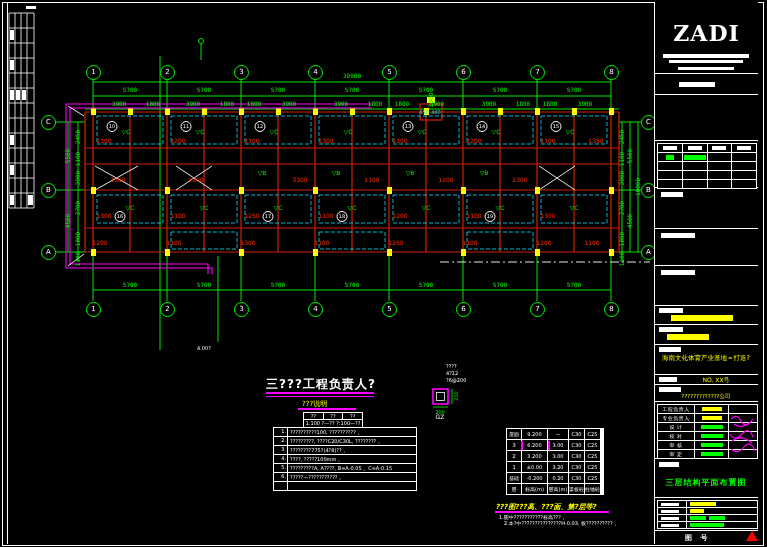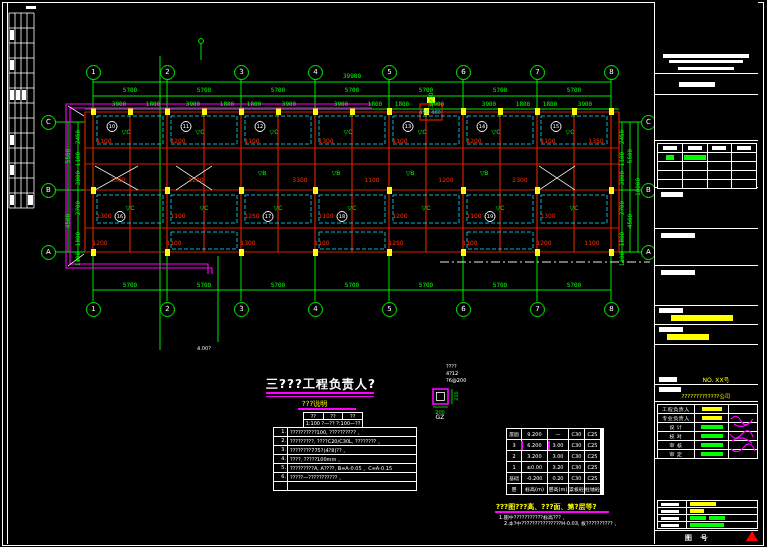--- a/index.html
+++ b/index.html
@@ -40,21 +40,21 @@
   .nrow{display:flex;border-bottom:1px solid #fff;min-height:8px;}
   .nrow:last-child{border-bottom:none;}
   .nno{width:12px;border-right:1px solid #fff;font-size:5px;color:#fff;text-align:right;
        padding-right:1px;flex:none;}
   .ntx{flex:1;font-size:5px;color:#fff;padding:1px 2px 0 2px;line-height:1.2;}
   .ltbl{left:506px;top:428px;width:96px;background:#fff;padding:1px;display:flex;
         flex-direction:column;gap:1px;}
   .lrow{display:grid;grid-template-columns:14px 25px 20px 15px 15px;gap:1px;height:10px;}
   .lc{background:#000;color:#fff;font-size:5px;text-align:center;line-height:10px;overflow:hidden;}
   .mtick{width:2px;height:9px;background:#ff00ff;}
-  .bnote-t{left:496px;top:502px;color:#ffff00;font-size:7px;font-weight:bold;}
+  .bnote-t{left:496px;top:502px;color:#ffff00;font-size:7px;font-weight:bold;font-style:italic;}
   .bnote-u{left:495px;top:511px;width:114px;height:2px;background:#ff00ff;}
   .bnote-1{left:499px;top:514px;color:#fff;font-size:5px;white-space:nowrap;}
   .bnote-2{left:504px;top:520px;color:#fff;font-size:5px;white-space:nowrap;}
   
   .gzt{position:absolute;color:#fff;font-size:5px;line-height:1;}
   .gzl{left:440px;top:413px;color:#fff;font-size:6px;transform:translateX(-50%);position:absolute;}
   .gzdr{left:456px;top:396px;color:#00ff00;font-size:5px;position:absolute;
         transform:translate(-50%,-50%) rotate(-90deg);}
   .gzdb{left:440px;top:409px;color:#00ff00;font-size:5px;position:absolute;transform:translateX(-50%);}
   
@@ -561,20 +561,21 @@
   <div class="gzdb">200</div>
   <div class="gzl">GZ</div>
 
   <div class="abs bnote-t">???图???高、???面、第?层等?</div>
   <div class="abs bnote-u"></div>
   <div class="abs bnote-1">1.图中???????????标高??? 。</div>
   <div class="abs bnote-2">2.本?中???????????????H-0.03, 板?????????? 。</div>
 
   <div class="abs tb">
     <div class="sec" style="top:6px;height:66px">
+      <div class="zadi">ZADI</div>
       <div class="wbar" style="left:8px;top:46px;width:86px;height:4px"></div>
       <div class="wbar" style="left:14px;top:52px;width:74px;height:3px"></div>
       <div class="wbar" style="left:23px;top:59px;width:56px;height:3px"></div>
     </div>
     <div class="sec" style="top:72px;height:21px">
       <div class="wbar" style="left:24px;top:8px;width:36px;height:5px"></div>
     </div>
     <div class="sec" style="top:93px;height:46px"></div>
     <div class="sec" style="top:139px;height:47px">
       <div class="stamp">
@@ -622,20 +623,24 @@
       <div class="wbar" style="left:6px;top:4px;width:34px;height:5px"></div>
     </div>
     <div class="sec" style="top:304px;height:19px">
       <div class="wbar" style="left:4px;top:2px;width:24px;height:5px"></div>
       <div class="ybar" style="left:16px;top:9px;width:62px;height:6px"></div>
     </div>
     <div class="sec" style="top:323px;height:20px">
       <div class="wbar" style="left:4px;top:2px;width:24px;height:5px"></div>
       <div class="ybar" style="left:12px;top:9px;width:42px;height:6px"></div>
     </div>
+    <div class="sec" style="top:343px;height:30px">
+      <div class="wbar" style="left:4px;top:2px;width:22px;height:5px"></div>
+      <div class="ytext" style="top:9px">海南文化体育产业基地＝打造?</div>
+    </div>
     <div class="sec" style="top:373px;height:10px">
       <div class="wbar" style="left:4px;top:2px;width:18px;height:5px"></div>
       <div class="ytext2" style="top:1px">NO. XX号</div>
     </div>
     <div class="sec" style="top:383px;height:17px">
       <div class="wbar" style="left:4px;top:2px;width:22px;height:5px"></div>
       <div class="ctext" style="top:8px">?????????????公司</div>
     </div>
     <div class="sec" style="top:400px;height:57px">
       <div class="ptbl">
@@ -676,20 +681,24 @@
             <div class="pc"></div>
           </div>
           <div class="prow grn">
             <div class="pc lab">审 定</div>
             <div class="pc">
               <i class="vbar"></i>
             </div>
             <div class="pc"></div>
           </div>
         </div>
+    </div>
+    <div class="sec" style="top:457px;height:39px">
+      <div class="wbar" style="left:4px;top:3px;width:20px;height:5px"></div>
+      <div class="gtitle" style="top:18px">三层结构平面布置图</div>
     </div>
     <div class="sec" style="top:496px;height:33px">
       <div class="bt">
         <div class="btr">
             <div class="btc">
               <i class="wb"></i>
             </div>
             <div class="btc">
               <i class="yb" style="width:26px"></i>
             </div>

